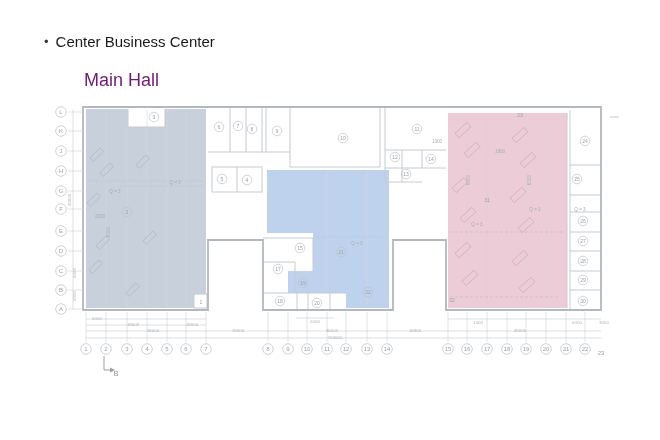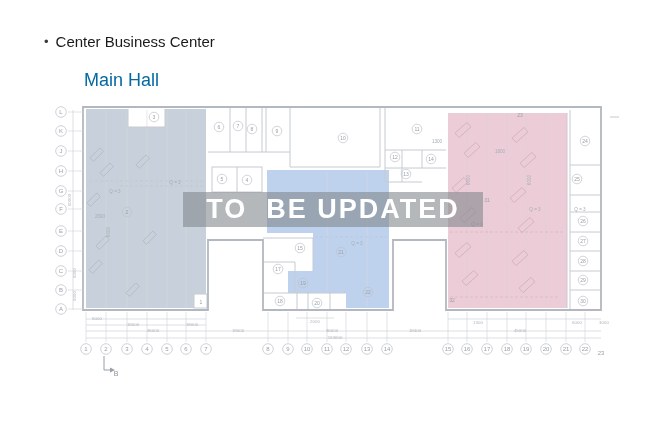--- a/index.html
+++ b/index.html
@@ -24,21 +24,21 @@
 </head>
 <body>
 
 <div class="screen">
 
   <div class="doc-title">
     <span class="bullet">•</span>
     <span>Center Business Center</span>
   </div>
 
-  <div class="hall-title" style="color: #0369a1;">Main Hall</div>
+  <div class="hall-title" style="color: #701a75;">Main Hall</div>
 
   <svg id="plan-svg" width="660" height="440" viewBox="0 0 660 440">
 
     <g>
       <polygon points="86,109 128,109 128,127 165,127 165,109 206,109 206,308 86,308" fill="#c8d1db"></polygon>
       <polygon points="267,170 389,170 389,308 346,308 346,293 288,293 288,271 313,271 313,233 267,233" fill="#bed2ee"></polygon>
       <rect x="448" y="113" width="119" height="195" fill="#eccdd7"></rect>
     </g>
 
     <g stroke="#d3d8dc" stroke-width="0.6">
@@ -342,15 +342,14 @@
         <text x="478" y="324" class="dt">1300</text>
         <text x="520" y="332" class="dt">45000</text>
         <text x="577" y="324" class="dt">6000</text>
         <text x="604" y="324" class="dt">3000</text>
         <text x="71" y="200" class="dt" transform="rotate(-90 71 200)">60000</text>
         <text x="76" y="273" class="dt" transform="rotate(-90 76 273)">6000</text>
         <text x="76" y="296" class="dt" transform="rotate(-90 76 296)">6000</text>
       </g>
   </svg>
 
-  <div class="wm" id="watermark" style="background: rgba(128, 133, 138, 0.58); color: rgb(255, 255, 255);">TO  BE UPDATED</div>
 
 </div>
 
 </body></html>

